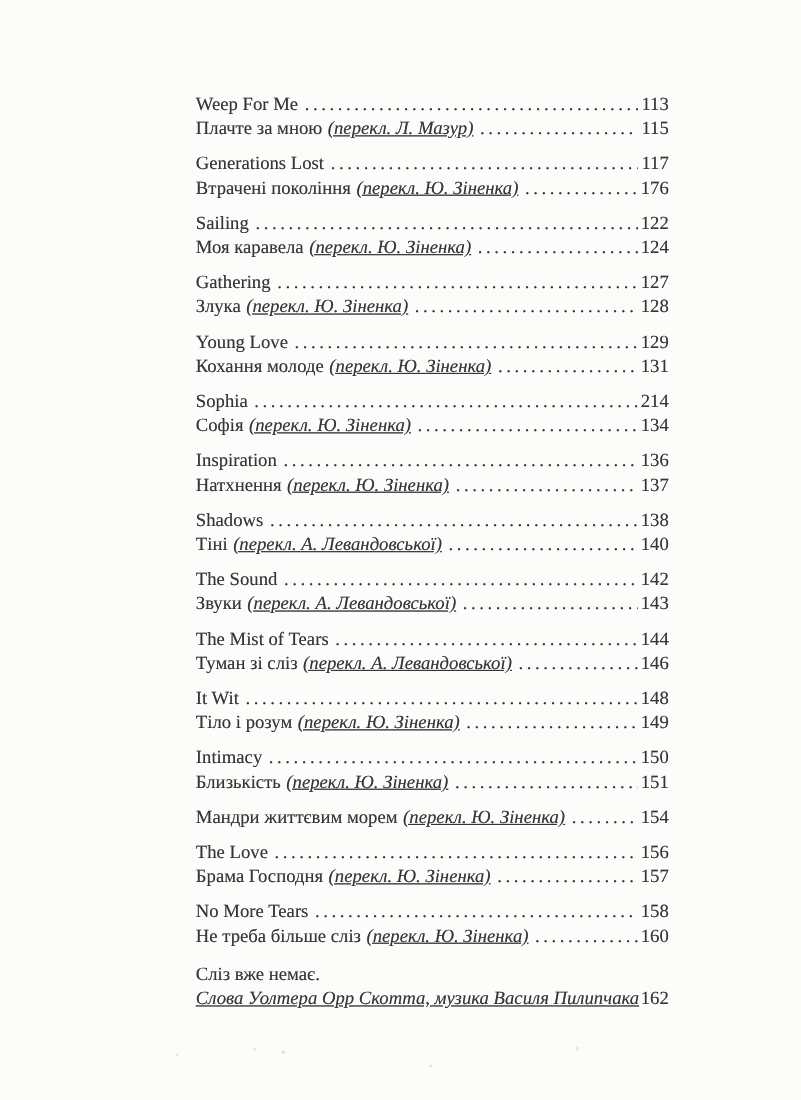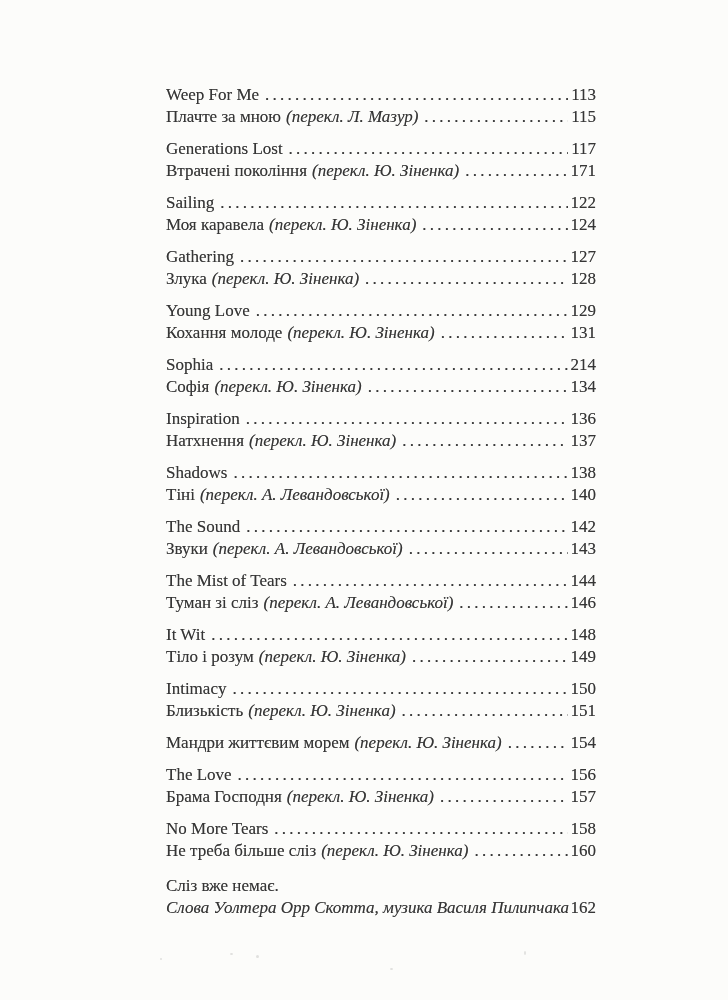--- a/index.html
+++ b/index.html
@@ -11,34 +11,34 @@
     height: 1000px;
     background: #fcfcfa;
     position: relative;
     overflow: hidden;
     font-family: "Liberation Serif", "DejaVu Serif", serif;
     color: #363636;
   }
   .page {
     position: absolute;
     top: 84px;
-    left: 166px;
+    left: 178px;
     width: 430px;
   }
   .row {
     display: flex;
     align-items: baseline;
     line-height: 22px;
     font-size: 17px;
     white-space: nowrap;
     text-shadow: 0 0 0.6px rgba(45,45,45,0.5);
   }
   .entry { margin-bottom: 10px; }
   .t { flex: 0 0 auto; }
-  .italic { font-style: italic; }
+  .italic { font-style: italic; text-decoration: underline; }
   .credit { margin-left: 5px; }
   .leader {
     flex: 1 1 auto;
     overflow: hidden;
     white-space: nowrap;
     margin: 0 3px 0 6px;
     min-width: 10px;
   }
   .leader::after {
     content: ". . . . . . . . . . . . . . . . . . . . . . . . . . . . . . . . . . . . . . . . . . . . . . . . . . . . . . . . . . . . . . . . . . . . . . . .";
@@ -75,21 +75,21 @@
   <div class="entry">
     <div class="row">
       <span class="t">Generations Lost</span>
       <span class="leader"></span>
       <span class="num">117</span>
     </div>
     <div class="row">
       <span class="t">Втрачені покоління</span>
       <span class="t italic credit">(перекл. Ю. Зіненка)</span>
       <span class="leader"></span>
-      <span class="num">171</span>
+      <span class="num">176</span>
     </div>
   </div>
 
   <div class="entry">
     <div class="row">
       <span class="t">Sailing</span>
       <span class="leader"></span>
       <span class="num">122</span>
     </div>
     <div class="row">

